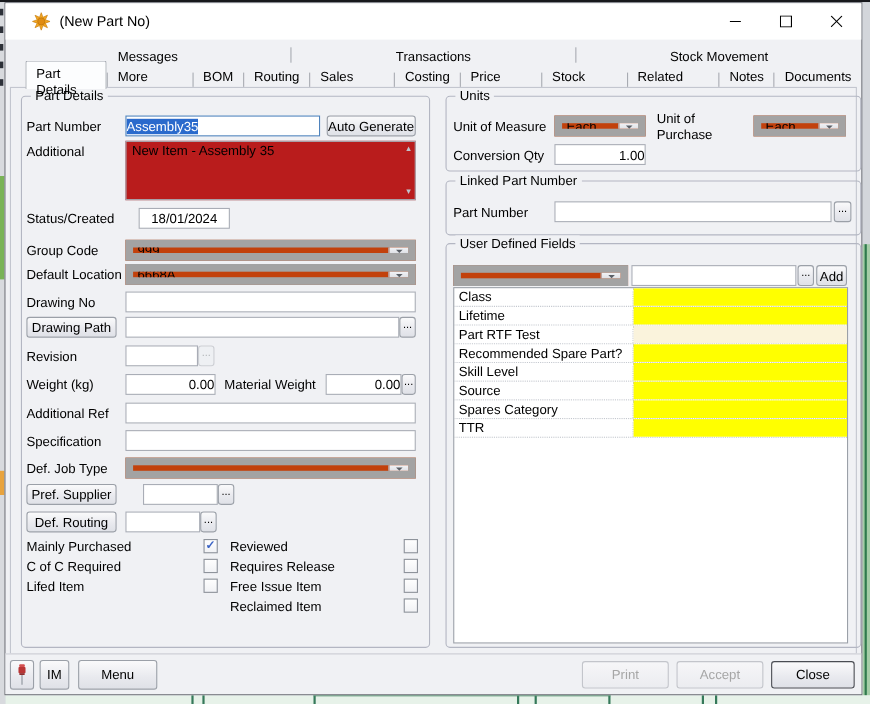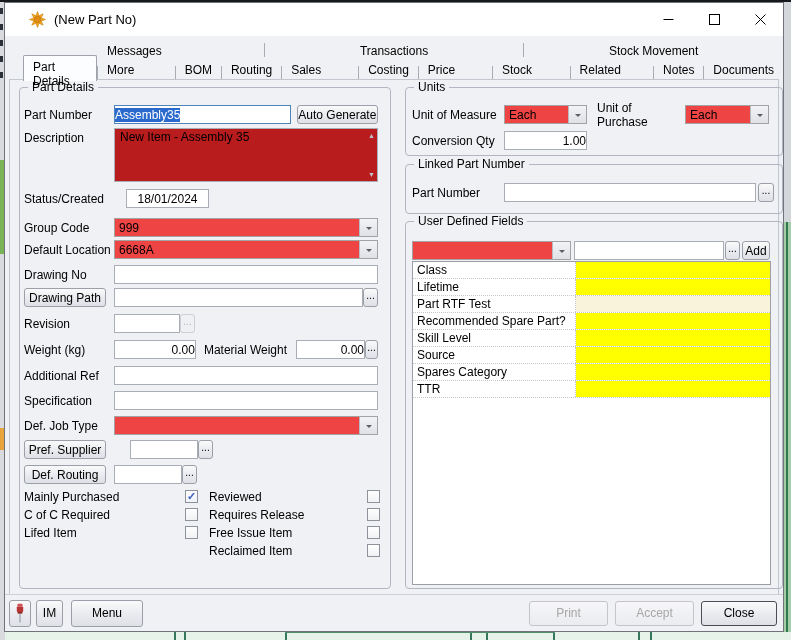--- a/index.html
+++ b/index.html
@@ -41,21 +41,21 @@
   .lbl{flex:none}
   .tf{box-sizing:border-box;height:19px;border:1px solid #a9adb6;background:#fff;padding:0 0;
       display:flex;align-items:center;overflow:hidden;white-space:nowrap}
   .tf.num{justify-content:flex-end}
   .tf.ctr{justify-content:center}
   .tf.focus{border-color:#4f83bc}
   .sel{background:#2a6acc;color:#fff}
   .ta{position:relative;box-sizing:border-box;border:1px solid #a9adb6;background:#b91c1c;height:54px;
       padding:1px 5px;align-self:flex-start}
   .scr{position:absolute;right:2px;font-size:7px;color:#bfc3cb;line-height:7px}
-  .cmb{box-sizing:border-box;height:19px;border:1px solid #a3a3a3;background:#ef4444;display:flex;align-items:stretch}
+  .cmb{box-sizing:border-box;height:19px;border:7px solid #a3a3a3;background:#c2410c;display:flex;align-items:stretch}
   .cmb .cv{flex:1;padding:0 4px;display:flex;align-items:center;overflow:hidden;white-space:nowrap}
   .cmb .ca{width:17px;border-left:1px solid #b6bac2;background:linear-gradient(#f2f3f6,#dfe1e6);
            display:flex;align-items:center;justify-content:center}
   .tri{width:0;height:0;border:3.5px solid transparent;border-top-color:#5a5f66;margin-top:4px}
   .btn{box-sizing:border-box;border:1px solid #9ba0a8;border-radius:3px;color:#000;
        background:linear-gradient(#fafafb,#e8e9ee 60%,#dfe1e7);
        display:flex;align-items:center;justify-content:center;font-size:12px}
   .btn.dis{color:#a6a6a6;border-color:#c3c5cb;background:linear-gradient(#f6f6f8,#ebecf0)}
   .btn.def{border-color:#4a4d53}
   .dots{width:15px;height:19px;font-size:10px;padding:0 0 4px 0;flex:none}
@@ -174,21 +174,21 @@
 
       <div class="frow" style="top:17px">
         <span class="lbl" style="width:90px">Part Number</span>
         <div class="tf focus" style="width:178px">
             <span class="sel">Assembly35</span>
           </div>
         <div class="btn" style="width:82px;height:19px;margin-left:6px">Auto Generate</div>
       </div>
 
       <div class="frow" style="top:40px;height:54px;align-items:flex-start">
-        <span class="lbl" style="width:90px;margin-top:3px">Description</span>
+        <span class="lbl" style="width:90px;margin-top:3px">Additional</span>
         <div class="ta" style="flex:1">
           <span>New Item - Assembly 35</span>
           <span class="scr" style="top:3px">▲</span>
           <span class="scr" style="bottom:3px">▼</span>
         </div>
       </div>
 
       <div class="frow" style="top:101px">
         <span class="lbl" style="width:90px">Status/Created</span>
         <div class="tf ctr" style="width:83px;margin-left:12px">18/01/2024</div>

